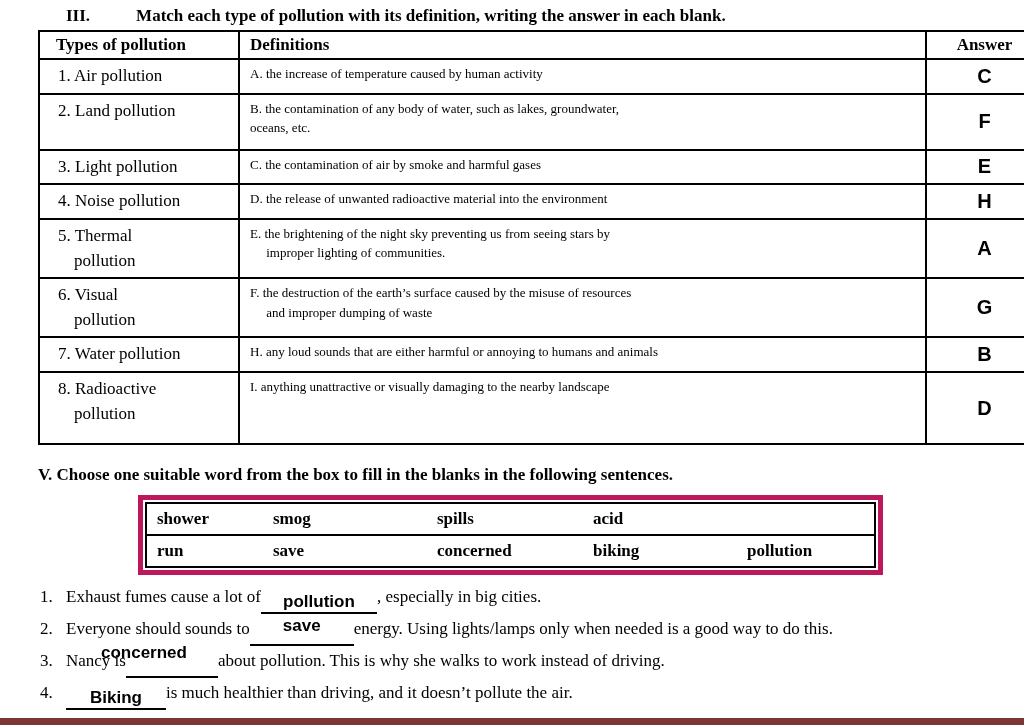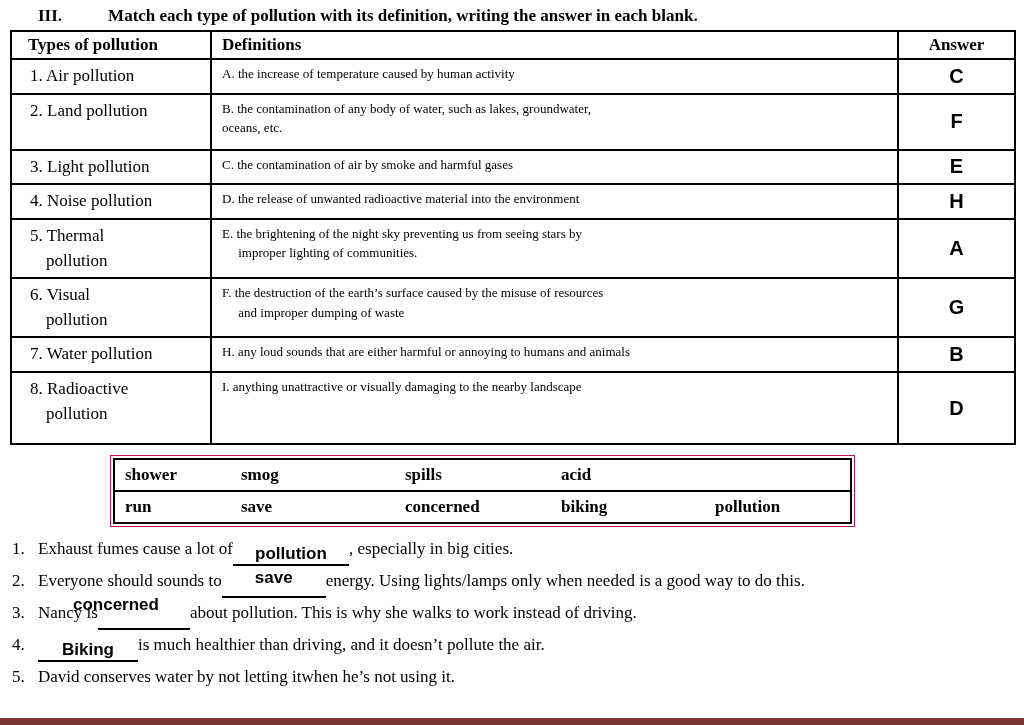--- a/index.html
+++ b/index.html
@@ -2,21 +2,21 @@
 <html><head>
 <meta charset="utf-8">
 <style>
   * { box-sizing: border-box; }
   html, body { margin: 0; padding: 0; }
   body {
     width: 1024px; height: 725px; overflow: hidden;
     background: #ffffff; color: #000;
     font-family: "Liberation Serif", serif;
   }
-  .page { position: relative; width: 1024px; height: 725px; overflow: hidden; }
+  .page { position: relative; width: 1024px; height: 725px; overflow: hidden; padding-left: 28px; }
 
   
   .s3-heading { padding: 6px 0 2px 38px; font-weight: 700; font-size: 17px; }
   .s3-numeral { display: inline-block; margin-right: 46px; }
 
   
   table.match-table {
     border-collapse: collapse; table-layout: fixed;
     margin: 2px 0 0 10px; width: 1004px;
   }
@@ -45,21 +45,21 @@
   tbody tr:nth-child(6) { height: 48px; }
   tbody tr:nth-child(7) { height: 30px; }
   tbody tr:nth-child(8) { height: 72px; }
 
   
   .s5-heading { margin: 20px 0 0 10px; font-weight: 700; font-size: 17px; }
 
   
   .word-box-outer {
     margin: 10px 0 0 110px; width: 745px;
-    border: 1px solid #be185d; padding: 2px; background: #fff;
+    border: 5px solid #be185d; padding: 2px; background: #fff;
   }
   .word-box-inner { border: 2px solid #000; }
   .word-row {
     display: grid; grid-template-columns: 116px 164px 156px 154px 1fr;
     padding: 5px 0 5px 10px; font-weight: 700; font-size: 17px;
   }
   .word-row.second { border-top: 2px solid #000; }
 
   
   .sentences { margin: 12px 0 0 12px; }
@@ -143,20 +143,21 @@
       </tr>
       <tr>
         <td class="type-cell">8. Radioactive
 pollution</td>
         <td class="def-cell">I. anything unattractive or visually damaging to the nearby landscape</td>
         <td class="ans-cell">D</td>
       </tr>
     </tbody>
   </table>
 
+  <div class="s5-heading">V. Choose one suitable word from the box to fill in the blanks in the following sentences.</div>
 
   <div class="word-box-outer">
     <div class="word-box-inner">
       <div class="word-row">
         <span>shower</span>
         <span>smog</span>
         <span>spills</span>
         <span>acid</span>
       </div>
       <div class="word-row second">

